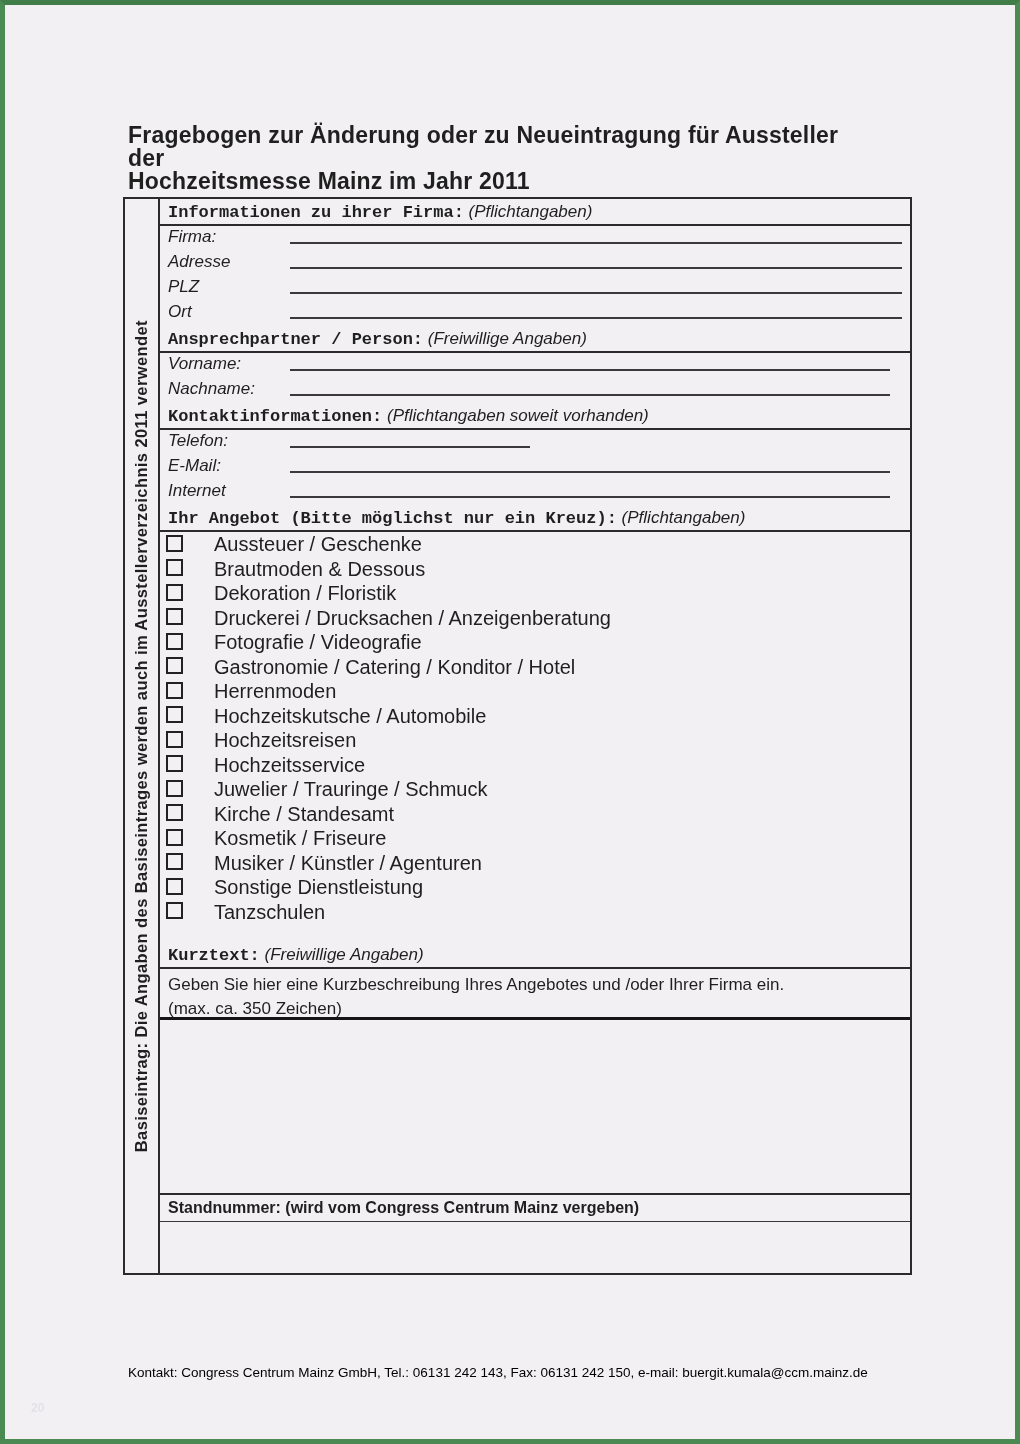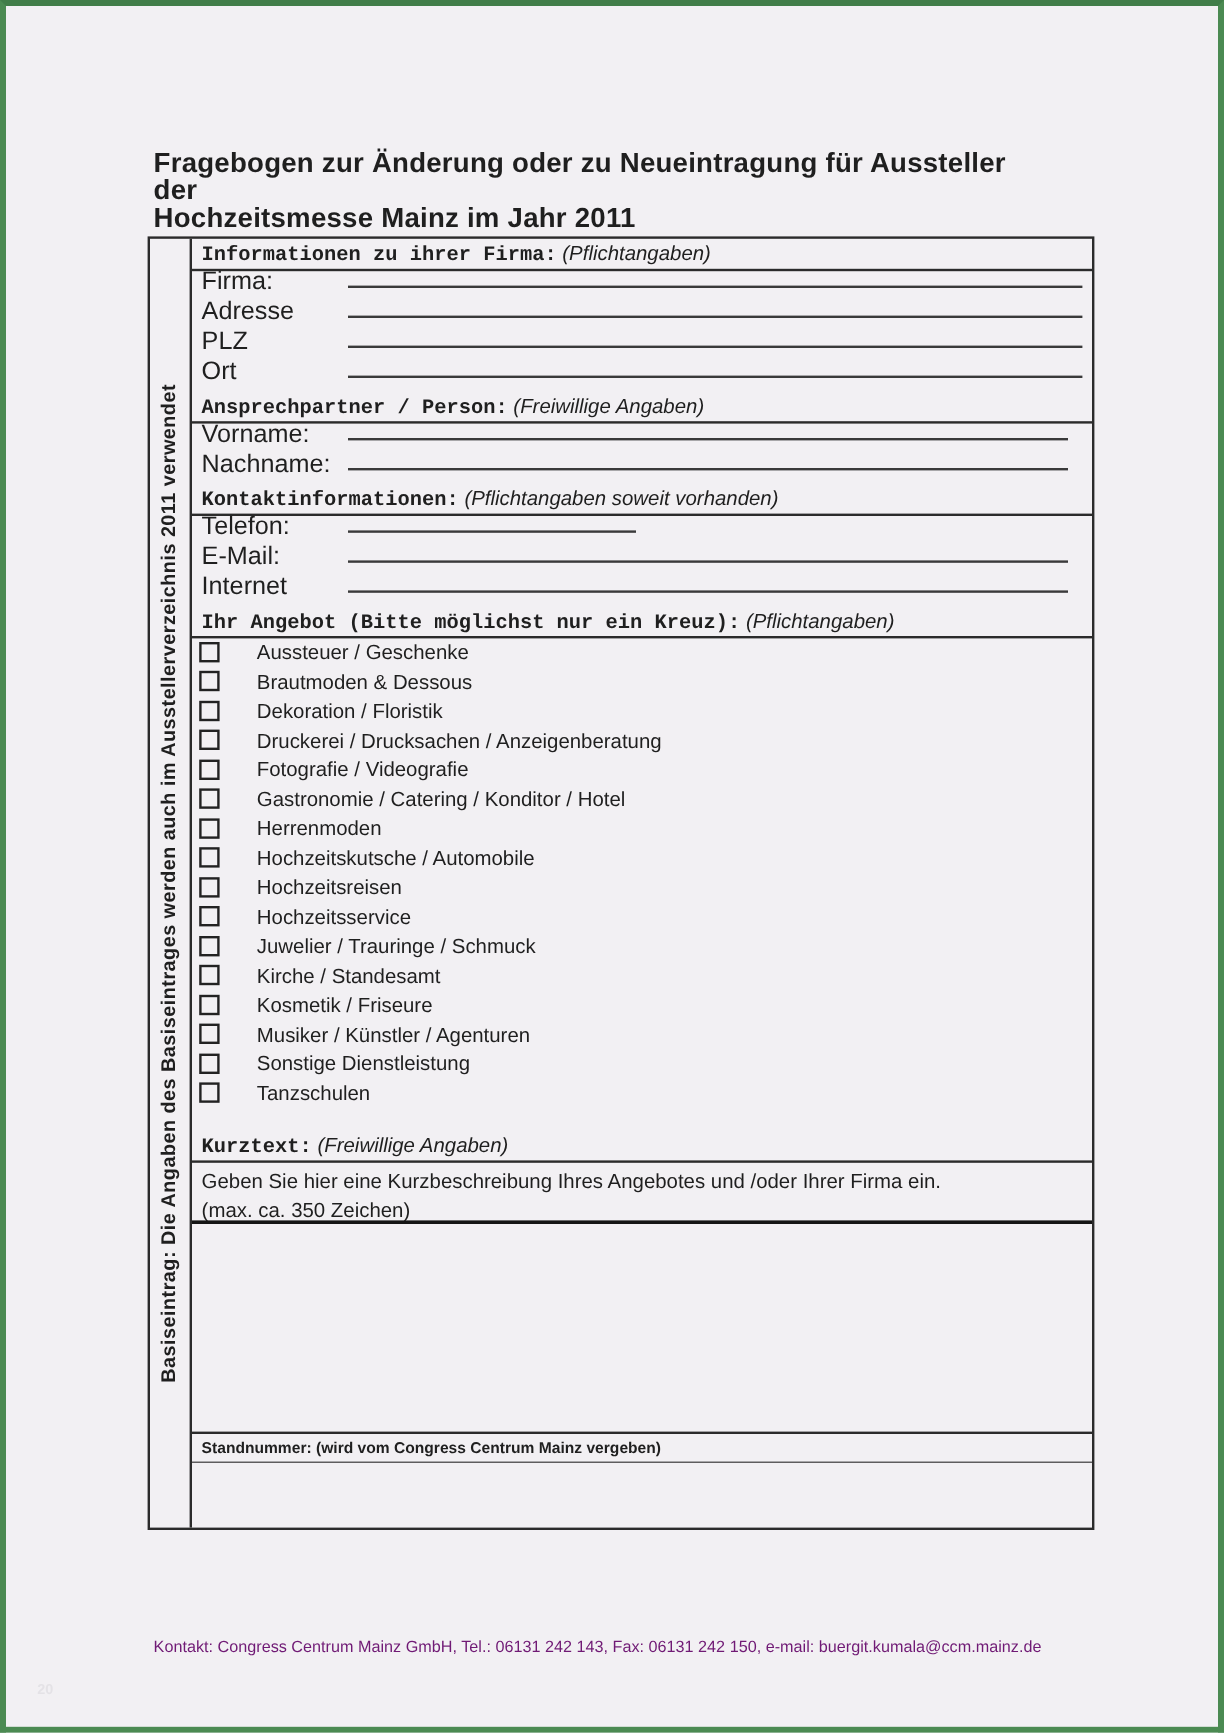--- a/index.html
+++ b/index.html
@@ -26,39 +26,39 @@
   }
   .main-column { flex:1; display:flex; flex-direction:column; }
   .section-header {
     height:27px; padding:3px 8px 0 8px; border-bottom:2px solid #2b2b2b;
     font-size:17px; white-space:nowrap; overflow:hidden;
   }
   .section-header .hdr-label { font-weight:bold;font-family:Liberation Mono, monospace; }
   .section-header .hdr-note  { font-style:italic; }
   .mt-gap  { }
   .mt-gap-s{ margin-top:18px; }
-  .field-row { height:25px; display:flex; align-items:flex-start;
-    padding:0 8px 4px 8px; font-size:21px; }
+  .field-row { height:25px; display:flex; align-items:center;
+    padding:0 8px 4px 8px; font-size:17px;font-style:italic; }
   .field-label { width:122px; flex:none; line-height:18px; }
   .field-line { border-bottom:2px solid #3a3a3a; height:14px; }
   .w-long  { flex:1; }
   .w-med   { flex:1; margin-right:12px; }
   .w-short { width:240px; }
   .check-row { height:24.5px; display:flex; align-items:center; padding-left:6px; }
   .checkbox { width:17px; height:17px; border:2px solid #222; background:transparent;
     flex:none; margin-top:-2px; }
-  .check-label { font-size:17px; margin-left:31px; line-height:18px; }
+  .check-label { font-size:20px; margin-left:31px; line-height:18px; }
   .kurztext-body { padding:4px 8px 0 8px; font-size:17px; line-height:24px;
     max-width:650px; height:48px; }
   .thick-line { border-bottom:3px solid #151515; width:100%; }
   .stand-block { margin-top:auto; height:80px; border-top:2px solid #2b2b2b; }
-  .stand-header { font-size:13px; font-weight:bold; padding:4px 8px 4px 8px;
+  .stand-header { font-size:16px; font-weight:bold; padding:4px 8px 4px 8px;
     border-bottom:1.5px solid #3a3a3a; white-space:nowrap; }
   .footer { position:absolute; top:1360px; left:123px; width:790px;
-    font-size:13.5px; color:#701a75; white-space:nowrap; }
+    font-size:13.5px; color:#000000; white-space:nowrap; }
   .watermark { position:absolute; top:1396px; left:26px; font-size:12px;
     color:#e4e2e6; font-weight:bold; }
 </style>
 </head>
 <body>
 
 <div class="page">
 
   <div class="title">
     <div>Fragebogen zur Änderung oder zu Neueintragung für Aussteller der</div>

